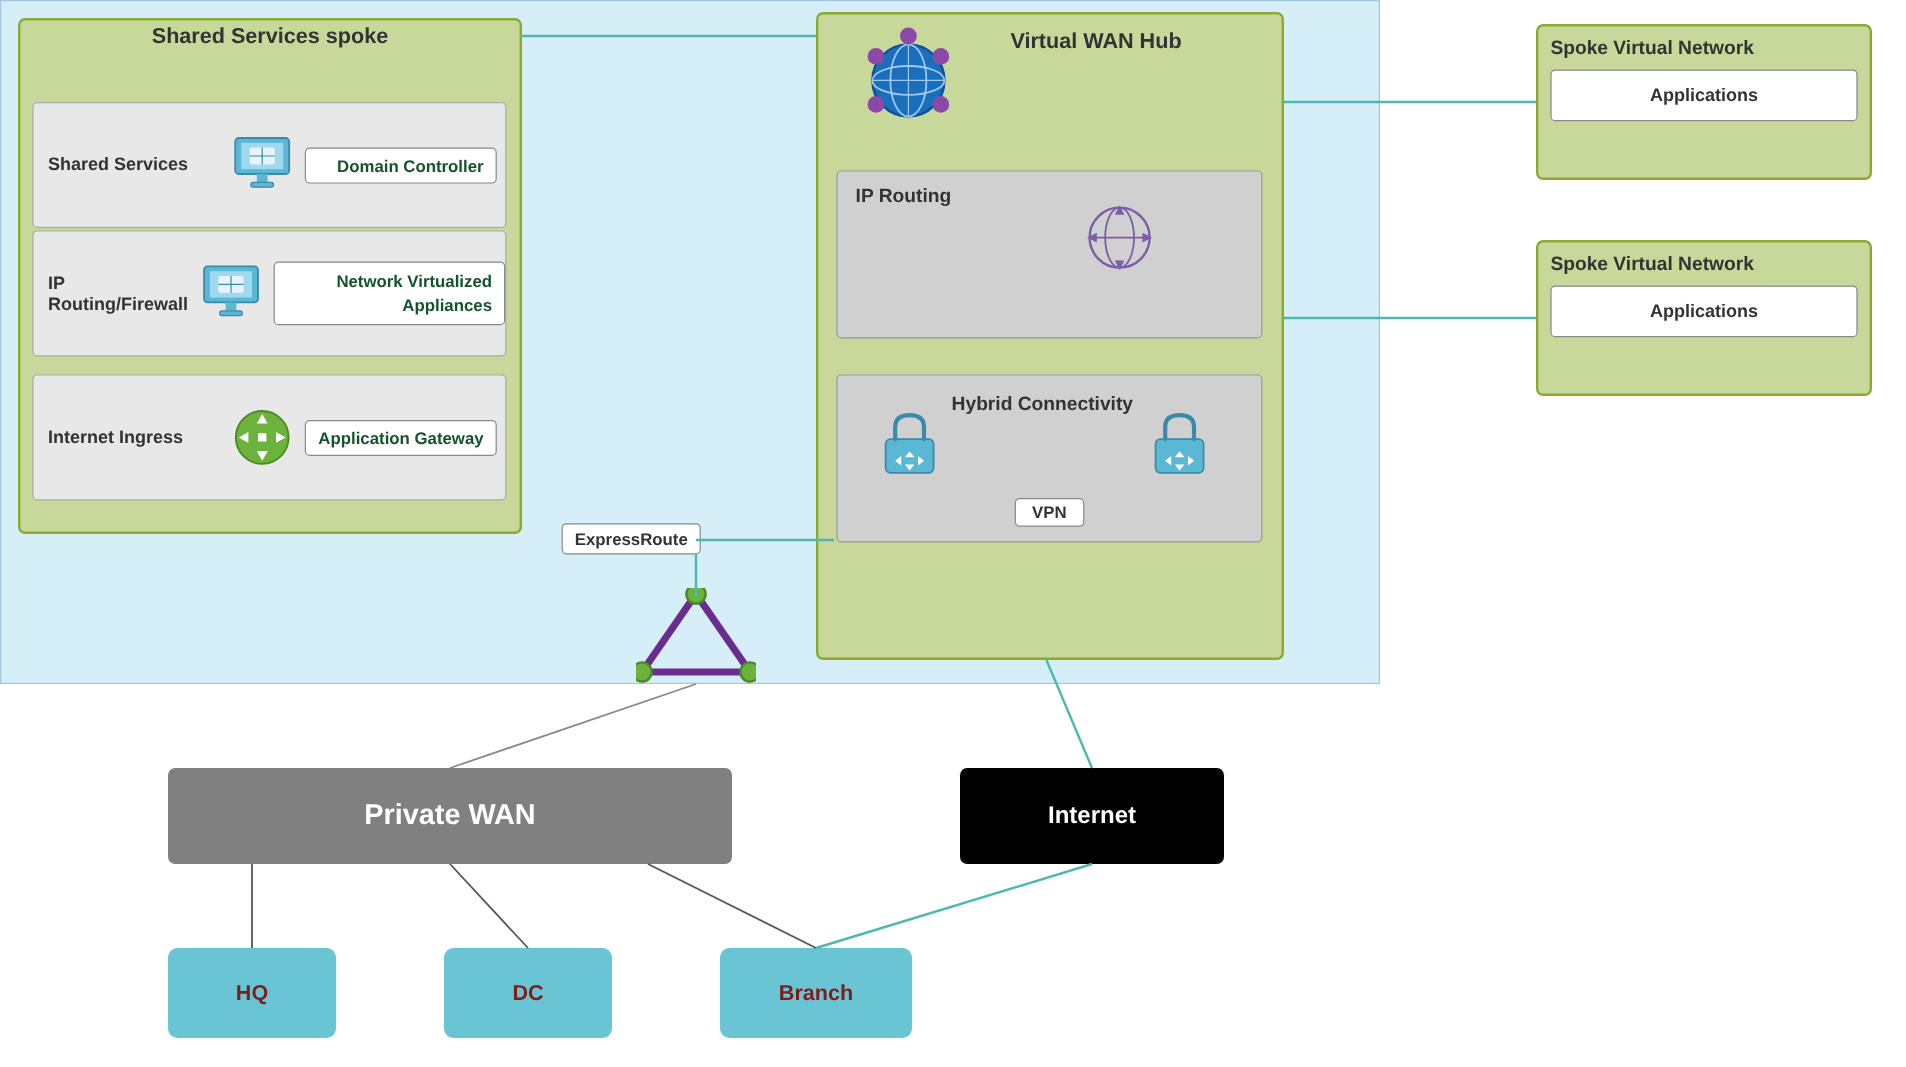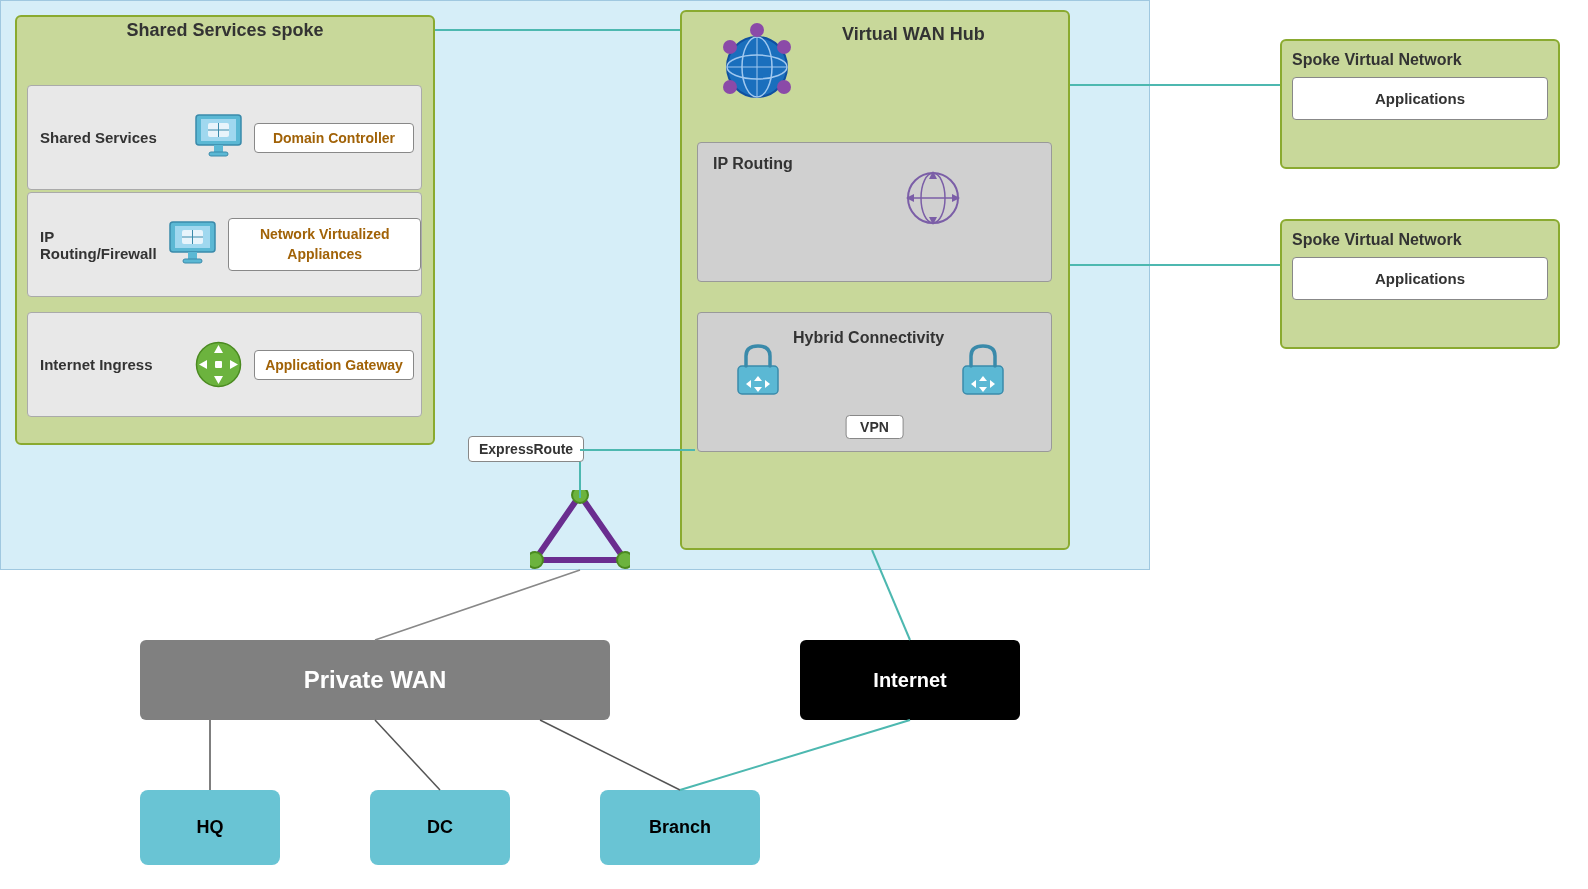--- a/index.html
+++ b/index.html
@@ -93,23 +93,23 @@
     }
 
     
     .ss-item-box {
       background: #fff;
       border: 1.5px solid #888;
       border-radius: 4px;
       padding: 6px 10px;
       font-size: 14px;
       font-weight: bold;
-      color: #a16207;
+      color: #14532d;
       min-width: 160px;
-      text-align: center;
+      text-align: right;
     }
 
     
     .vwan-hub {
       position: absolute;
       top: 10px; left: 680px;
       width: 390px;
       height: 540px;
       background: #c8d89a;
       border: 2px solid #8aaa30;
@@ -182,21 +182,20 @@
     }
 
     
     .spoke-vnet {
       position: absolute;
       width: 280px;
       background: #c8d89a;
       border: 2px solid #8aaa30;
       border-radius: 6px;
       padding: 10px;
-      margin-top: 19px;
     }
     .spoke-vnet-title {
       font-size: 16px;
       font-weight: bold;
       color: #333;
       margin-bottom: 8px;
     }
     .spoke-vnet-app-box {
       background: #fff;
       border: 1.5px solid #888;
@@ -251,21 +250,21 @@
     
     .cyan-box {
       position: absolute;
       background: #69c4d4;
       border-radius: 8px;
       display: flex;
       align-items: center;
       justify-content: center;
       font-size: 18px;
       font-weight: bold;
-      color: #000000;
+      color: #7f1d1d;
     }
     .hq-box { top: 790px; left: 140px; width: 140px; height: 75px; }
     .dc-box { top: 790px; left: 370px; width: 140px; height: 75px; }
     .branch-box { top: 790px; left: 600px; width: 160px; height: 75px; }
 
     
     .expressroute-label {
       position: absolute;
       top: 436px; left: 468px;
       background: #fff;

